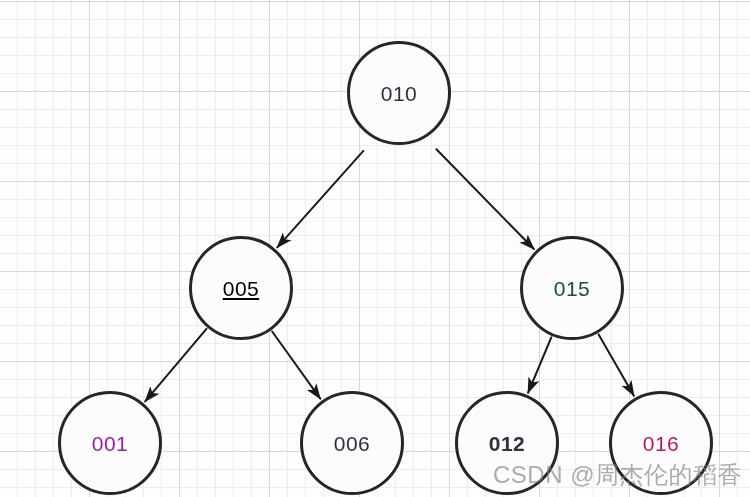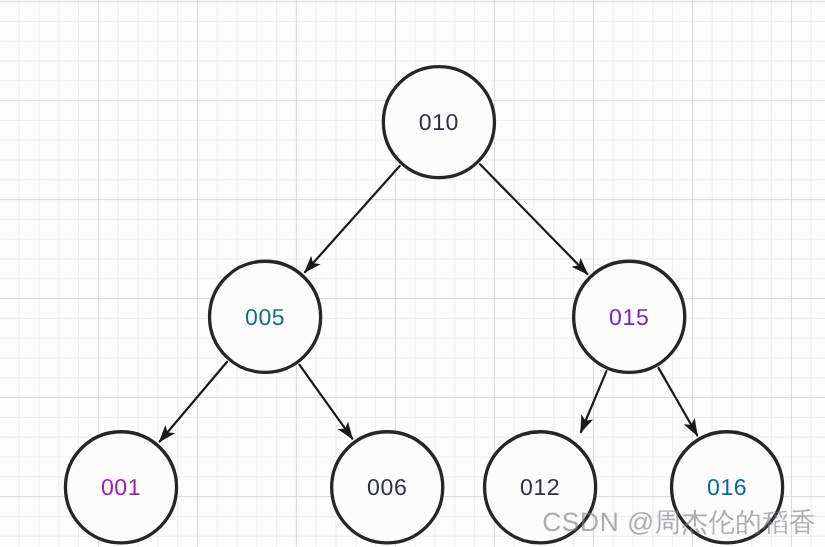--- a/index.html
+++ b/index.html
@@ -90,37 +90,37 @@
         <line x1="363.3726375529674" y1="150.91166552610616" x2="277.2932944553884" y2="247.34232203415354" stroke="#1a1a1a" stroke-width="2" stroke-linecap="round" marker-end="url(#arrowhead)"></line>
         <line x1="436.395425433918" y1="149.26005954799703" x2="533.9055946514293" y2="249.0247991520404" stroke="#1a1a1a" stroke-width="2" stroke-linecap="round" marker-end="url(#arrowhead)"></line>
         <line x1="206.46573079847008" y1="328.86115821555063" x2="145.17976956043702" y2="401.37508181780356" stroke="#1a1a1a" stroke-width="2" stroke-linecap="round" marker-end="url(#arrowhead)"></line>
         <line x1="272.1493113484035" y1="331.49678611714" x2="320.2684585329348" y2="398.69018984328727" stroke="#1a1a1a" stroke-width="2" stroke-linecap="round" marker-end="url(#arrowhead)"></line>
         <line x1="551.310122820589" y1="337.3373994278264" x2="528.0766038556618" y2="392.7404061903451" stroke="#1a1a1a" stroke-width="2" stroke-linecap="round" marker-end="url(#arrowhead)"></line>
         <line x1="598.6400812464485" y1="334.3956471146014" x2="633.8619733096926" y2="395.73714452811635" stroke="#1a1a1a" stroke-width="2" stroke-linecap="round" marker-end="url(#arrowhead)"></line>
       </g>
   </svg>
 
   <div id="node-layer">
-      <div class="tree-node" style="width: 104px; height: 104px; left: 347px; top: 59px; background: rgb(252, 252, 252); border-color: rgb(38, 38, 38); border-width: 3px;">
+      <div class="tree-node" style="width: 104px; height: 104px; left: 347px; top: 41px; background: rgb(252, 252, 252); border-color: rgb(38, 38, 38); border-width: 3px;">
         <span class="node-label" style="color: rgb(47, 49, 66);">010</span>
       </div>
       <div class="tree-node" style="width: 104px; height: 104px; left: 189px; top: 236px; background: rgb(252, 252, 252); border-color: rgb(38, 38, 38); border-width: 3px;">
-        <span class="node-label" style="color: #0f766e;">005</span>
+        <span class="node-label" style="color: #000000; text-decoration: underline;">005</span>
       </div>
       <div class="tree-node" style="width: 104px; height: 104px; left: 520px; top: 236px; background: rgb(252, 252, 252); border-color: rgb(38, 38, 38); border-width: 3px;">
-        <span class="node-label" style="color: #6d28d9;">015</span>
+        <span class="node-label" style="color: #14532d;">015</span>
       </div>
       <div class="tree-node" style="width: 104px; height: 104px; left: 58px; top: 391px; background: rgb(252, 252, 252); border-color: rgb(38, 38, 38); border-width: 3px;">
         <span class="node-label" style="color: #a21caf;">001</span>
       </div>
       <div class="tree-node" style="width: 104px; height: 104px; left: 300px; top: 391px; background: rgb(252, 252, 252); border-color: rgb(38, 38, 38); border-width: 3px;">
         <span class="node-label" style="color: rgb(47, 49, 66);">006</span>
       </div>
-      <div class="tree-node" style="width: 104px; height: 104px; left: 439px; top: 391px; background: rgb(252, 252, 252); border-color: rgb(38, 38, 38); border-width: 3px;">
+      <div class="tree-node" style="width: 104px; height: 104px; left: 455px; top: 391px; background: rgb(252, 252, 252); border-color: rgb(38, 38, 38); border-width: 3px; font-weight: bold;">
         <span class="node-label" style="color: rgb(47, 49, 66);">012</span>
       </div>
       <div class="tree-node" style="width: 104px; height: 104px; left: 609px; top: 391px; background: rgb(252, 252, 252); border-color: rgb(38, 38, 38); border-width: 3px;">
-        <span class="node-label" style="color: #0369a1;">016</span>
+        <span class="node-label" style="color: #be185d;">016</span>
       </div>
     </div>
 
   <div id="watermark">CSDN @周杰伦的稻香</div>
 </div>
 
 </body></html>

